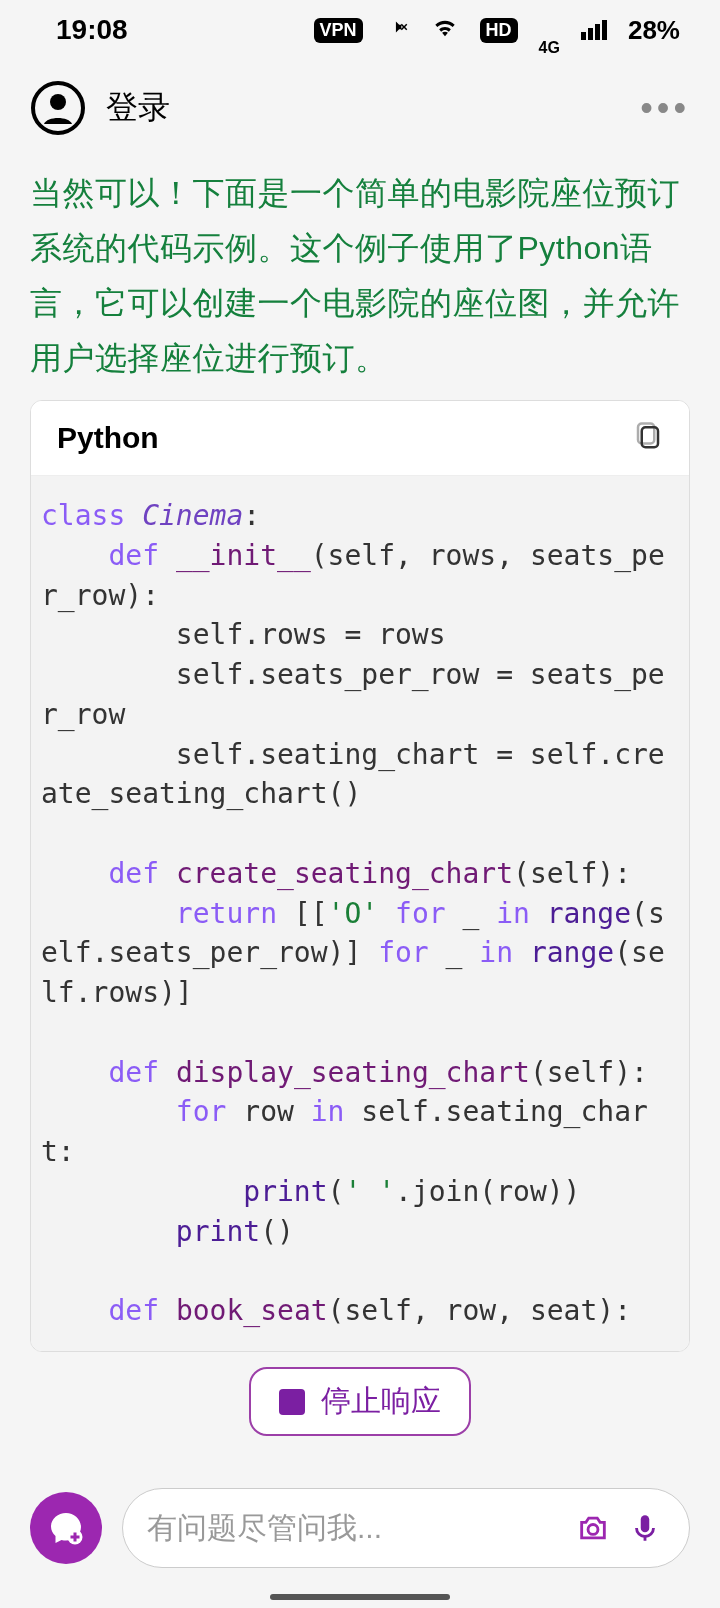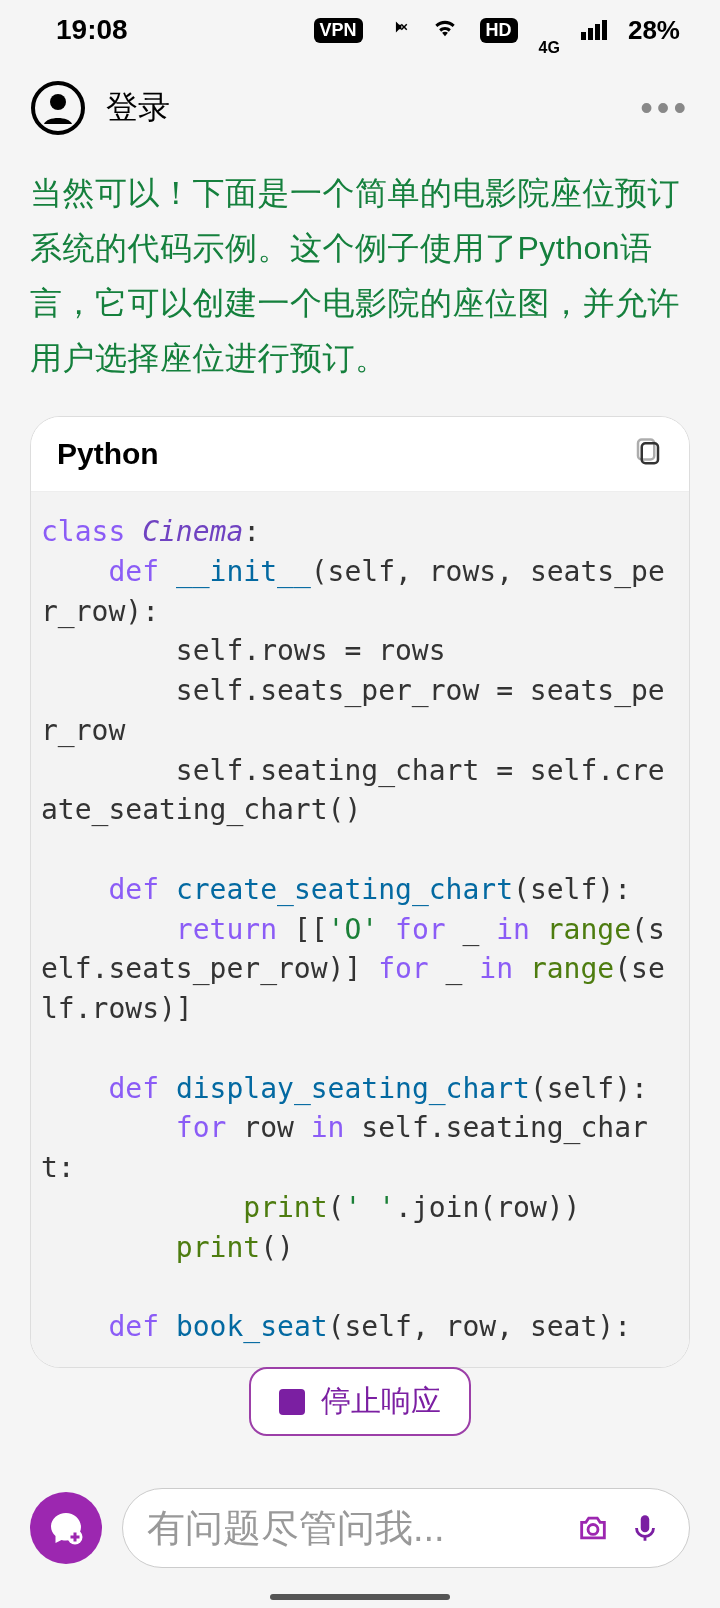--- a/index.html
+++ b/index.html
@@ -7,38 +7,38 @@
   .status-bar { height: 60px; display: flex; align-items: center; justify-content: space-between; padding: 0 40px 0 56px; font-size: 28px; font-weight: 600; color: #000; }
   .status-right { display: flex; align-items: center; gap: 21px; font-size: 24px; }
   .badge { background:#000; color:#fff; border-radius:6px; padding:2px 6px; font-size:18px; font-weight:700; }
   .header { display:flex; align-items:center; padding: 20px 30px; }
   .avatar-wrap { position:relative; width:56px; height:56px; }
   .avatar-wrap svg { width:56px; height:56px; }
   .login-text { font-size:32px; margin-left:20px; color:#000; }
   .dots { margin-left:auto; font-size:36px; color:#888; letter-spacing:4px; }
   .content { padding: 10px 30px 0 30px; }
   .intro { font-size:32px; line-height:1.72; color:#15803d; letter-spacing:0.5px; }
-  .code-card { margin-top:30px; border:1px solid #ddd; border-radius:30px; overflow:hidden; background:#fff; }
+  .code-card { margin-top:14px; border:1px solid #ddd; border-radius:12px; overflow:hidden; background:#fff; }
   .code-header { display:flex; align-items:center; justify-content:space-between; padding:20px 26px; background:#fff; border-bottom:1px solid #eee; }
   .code-lang { font-size:30px; font-weight:700; }
   .copy-icon svg { width:30px; height:30px; }
   .code-body { background:#f3f3f3; padding:20px 10px 20px 10px; font-family: ui-monospace, "SF Mono", Menlo, Consolas, monospace; font-size:28px; line-height:1.42; white-space:pre-wrap; word-break:break-all; color:#333; }
   .kw { color:#8b5cf6; }
   .cls { color:#6f42c1;font-style:italic; }
-  .fn { color:#0369a1; }
-  .bi { color:#4d7c0f; }
+  .fn { color:#701a75; }
+  .bi { color:#4c1d95; }
   .str { color:#1a7f37; }
   .stop-btn { position:absolute; left:50%; transform:translateX(-50%); bottom:172px; background:#fff; border:2px solid #9c3fa8; border-radius:18px; padding:12px 28px; display:flex; align-items:center; gap:16px;margin-top:7px; }
   .stop-sq { width:26px; height:26px; background:#7b1fa2; border-radius:4px; }
   .stop-txt { font-size:30px; color:#7b1fa2; font-weight:500; }
   .bottom-bar { position:absolute; bottom:40px; left:0; right:0; padding:0 30px; display:flex; align-items:center; gap:20px; }
   .new-chat { width:72px; height:72px; border-radius:50%; background:#9c27b0; display:flex; align-items:center; justify-content:center; }
   .new-chat svg { width:36px; height:36px; }
   .input-pill { flex:1; height:80px; border:1px solid #ccc; border-radius:40px; background:#fff; display:flex; align-items:center; padding:0 24px; }
-  .input-ph { flex:1; font-size:38px; color:#999; }
+  .input-ph { flex:1; font-size:30px; color:#999; }
   .pill-icon { width:40px; height:40px; display:flex; align-items:center; justify-content:center; margin-left:12px; }
   .pill-icon svg { width:34px; height:34px; }
   .home-ind { position:absolute; bottom:8px; left:50%; transform:translateX(-50%); width:180px; height:6px; background:#555; border-radius:3px; }
   .sig { display:inline-flex; align-items:flex-end; gap:2px; }
   .sig span { width:5px; background:#000; display:inline-block; }
 </style>
 </head>
 <body>
 
 <div class="status-bar">

